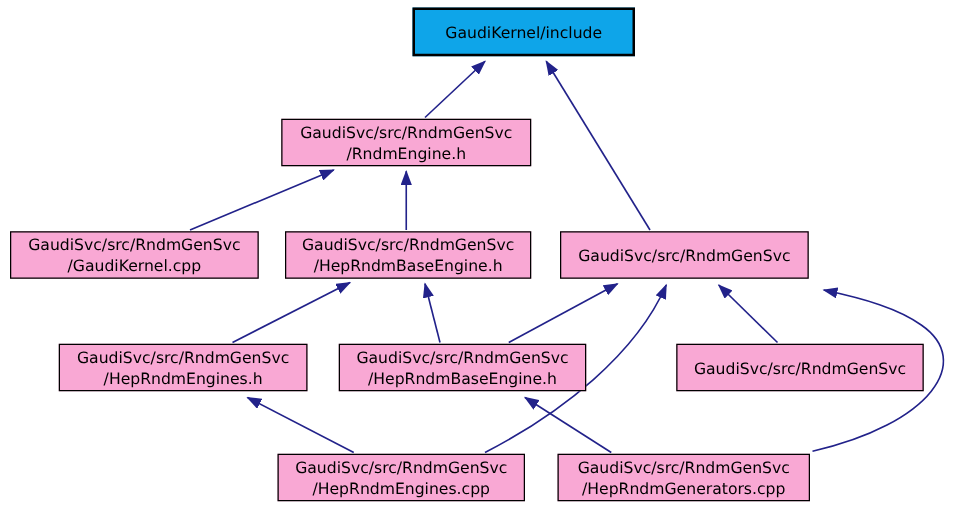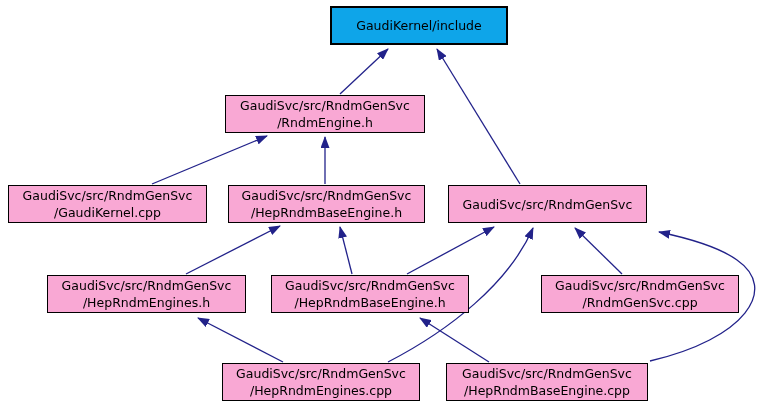--- a/index.html
+++ b/index.html
@@ -102,26 +102,25 @@
     <span>/HepRndmEngines.h</span>
   </div>
 
   <div class="node n6">
     <span>GaudiSvc/src/RndmGenSvc</span>
     <span>/HepRndmBaseEngine.h</span>
   </div>
 
   <div class="node n7">
     <span>GaudiSvc/src/RndmGenSvc</span>
-    <span>/RndmGenSvc.cpp</span>
   </div>
 
   <div class="node n8">
     <span>GaudiSvc/src/RndmGenSvc</span>
     <span>/HepRndmEngines.cpp</span>
   </div>
 
   <div class="node n9">
     <span>GaudiSvc/src/RndmGenSvc</span>
-    <span>/HepRndmBaseEngine.cpp</span>
+    <span>/HepRndmGenerators.cpp</span>
   </div>
 
 </div>
 
 </body></html>

